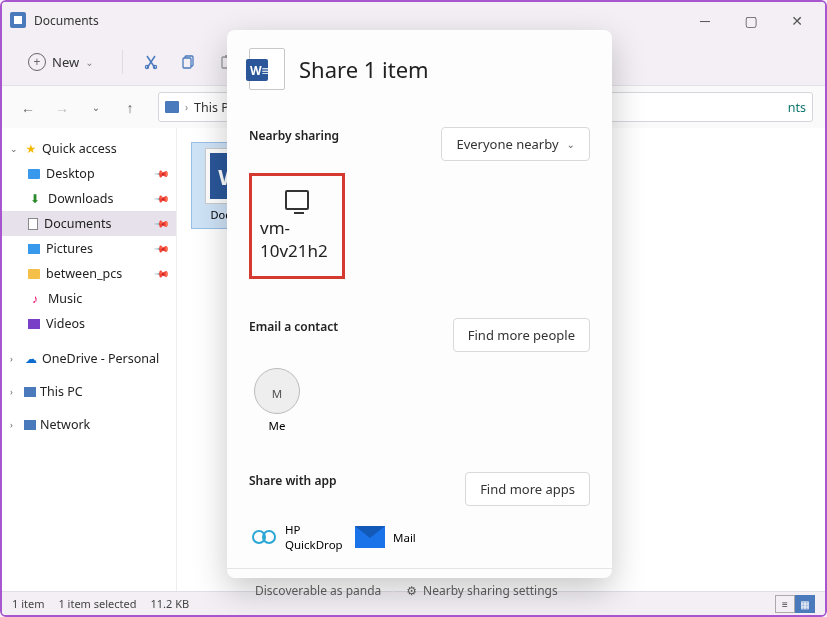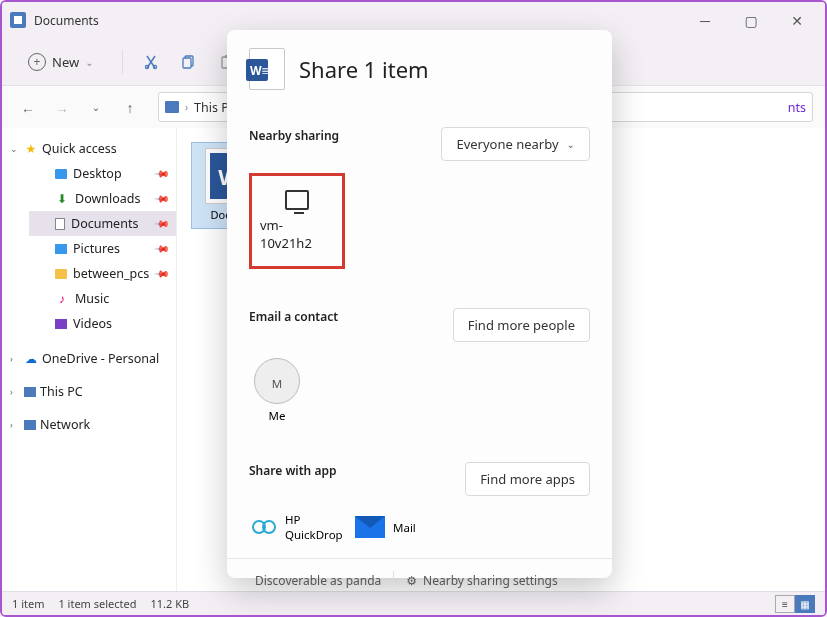--- a/index.html
+++ b/index.html
@@ -27,21 +27,21 @@
     .addrbar { flex:1; height:30px; border:1px solid #d8d4dc; border-radius:3px; display:flex; align-items:center; padding:0 6px; gap:6px; font-size:12.5px; color:#333; background:#fff; margin-left:8px; }
     .addrbar .pc-ic { width:14px; height:12px; background:#4a7abc; border-radius:1px; }
     .chev { color:#888; font-size:10px; }
 
     .body { flex:1; display:flex; background:#fff; }
 
     .sidebar { width: 175px; border-right:1px solid #eee; padding:8px 0; font-size:12.5px; color:#222; overflow:hidden; }
     .side-head { display:flex; align-items:center; gap:4px; padding:4px 8px; cursor:pointer; }
     .side-head .arrow { font-size:9px; color:#666; width:10px; }
     .star { color:#f5b800; }
-    .side-item { display:flex; align-items:center; gap:6px; padding:4px 8px 4px 26px; cursor:pointer;margin-left:27px; }
+    .side-item { display:flex; align-items:center; gap:6px; padding:4px 8px 4px 26px; cursor:pointer; }
     .side-item.active { background:#e6e1ea; }
     .pin { margin-left:auto; color:#888; font-size:10px; transform:rotate(45deg); }
     .ic { width:14px; height:14px; display:inline-flex; align-items:center; justify-content:center; font-size:12px; }
 
     .content { flex:1; padding:14px; display:flex; align-items:flex-start; }
     .file-tile { width:76px; display:flex; flex-direction:column; align-items:center; gap:4px; padding:6px; background:#cfe3f7; border:1px solid #98bfe6; font-size:11px; }
     .file-ic { width:46px; height:54px; background:#2b579a; display:flex; align-items:center; justify-content:center; color:#fff; font-size:22px; font-weight:700; border:4px solid #fff; box-shadow:0 0 0 1px #ccc; }
 
     .statusbar { height:24px; border-top:1px solid #e2dde6; display:flex; align-items:center; padding:0 10px; font-size:11px; color:#444; gap:14px; background:#f3eff5; }
     .view-toggle { margin-left:auto; display:flex; gap:0; }
@@ -58,21 +58,21 @@
 
     .sp-section { padding: 6px 22px 16px; }
     .sp-row { display:flex; align-items:center; justify-content:space-between; }
     .sp-label { font-size:12px; font-weight:600; color:#222; }
     .sp-btn { border:1px solid #d9d9d9; background:#fff; border-radius:4px; padding:7px 14px; font-size:13px; color:#333; display:flex; align-items:center; gap:8px; cursor:pointer;margin-top:17px; }
     .sp-btn .chev-d { font-size:10px; color:#666; }
 
     .nearby-dev { margin-top:12px; border:3px solid #d43a2f; padding:14px 8px; width:96px; display:flex; flex-direction:column; align-items:center; gap:6px; cursor:pointer; }
     .dev-ic { width:24px;height:20px;border:2px solid #333;border-radius:2px;position:relative; }
     .dev-ic::after{content:"";position:absolute;left:7px;bottom:-6px;width:10px;height:4px;border-bottom:2px solid #333;}
-    .dev-name { font-size:13px; color:#222; }
+    .dev-name { font-size:17px; color:#222; }
 
     .sep { height:1px; background:#e5e5e5; margin: 0 18px; }
 
     .contact { margin-top:16px; display:flex; flex-direction:column; align-items:center; width:56px; cursor:pointer; }
     .avatar { width:46px;height:46px;border-radius:50%;border:1px solid #bbb;background:#eee;display:flex;align-items:center;justify-content:center;font-size:18px;color:#555; }
     .contact span { font-size:11.5px; margin-top:4px; }
 
     .apps { margin-top:16px; display:flex; gap:32px; }
     .app { display:flex; flex-direction:row; align-items:center; gap:6px; width:72px; font-size:11.5px; cursor:pointer; }
     .app-ic { width:34px; height:30px; display:flex; align-items:center; justify-content:center; }
@@ -129,21 +129,21 @@
 
   <div class="navbar">
     <div class="nav-arrow">←</div>
     <div class="nav-arrow disabled">→</div>
     <div class="nav-arrow" style="font-size:10px;">⌄</div>
     <div class="nav-arrow">↑</div>
     <div class="addrbar">
       <div class="pc-ic"></div>
       <span class="chev">›</span>
       <span>This PC</span>
-      <span style="margin-left:auto;color:#6d28d9;">nts</span>
+      <span style="margin-left:auto;color:#0f766e;">nts</span>
     </div>
   </div>
 
   <div class="body">
 
     <div class="sidebar">
       <div class="side-head">
         <span class="arrow">⌄</span>
         <span class="ic star">★</span>
         <span>Quick access</span>

